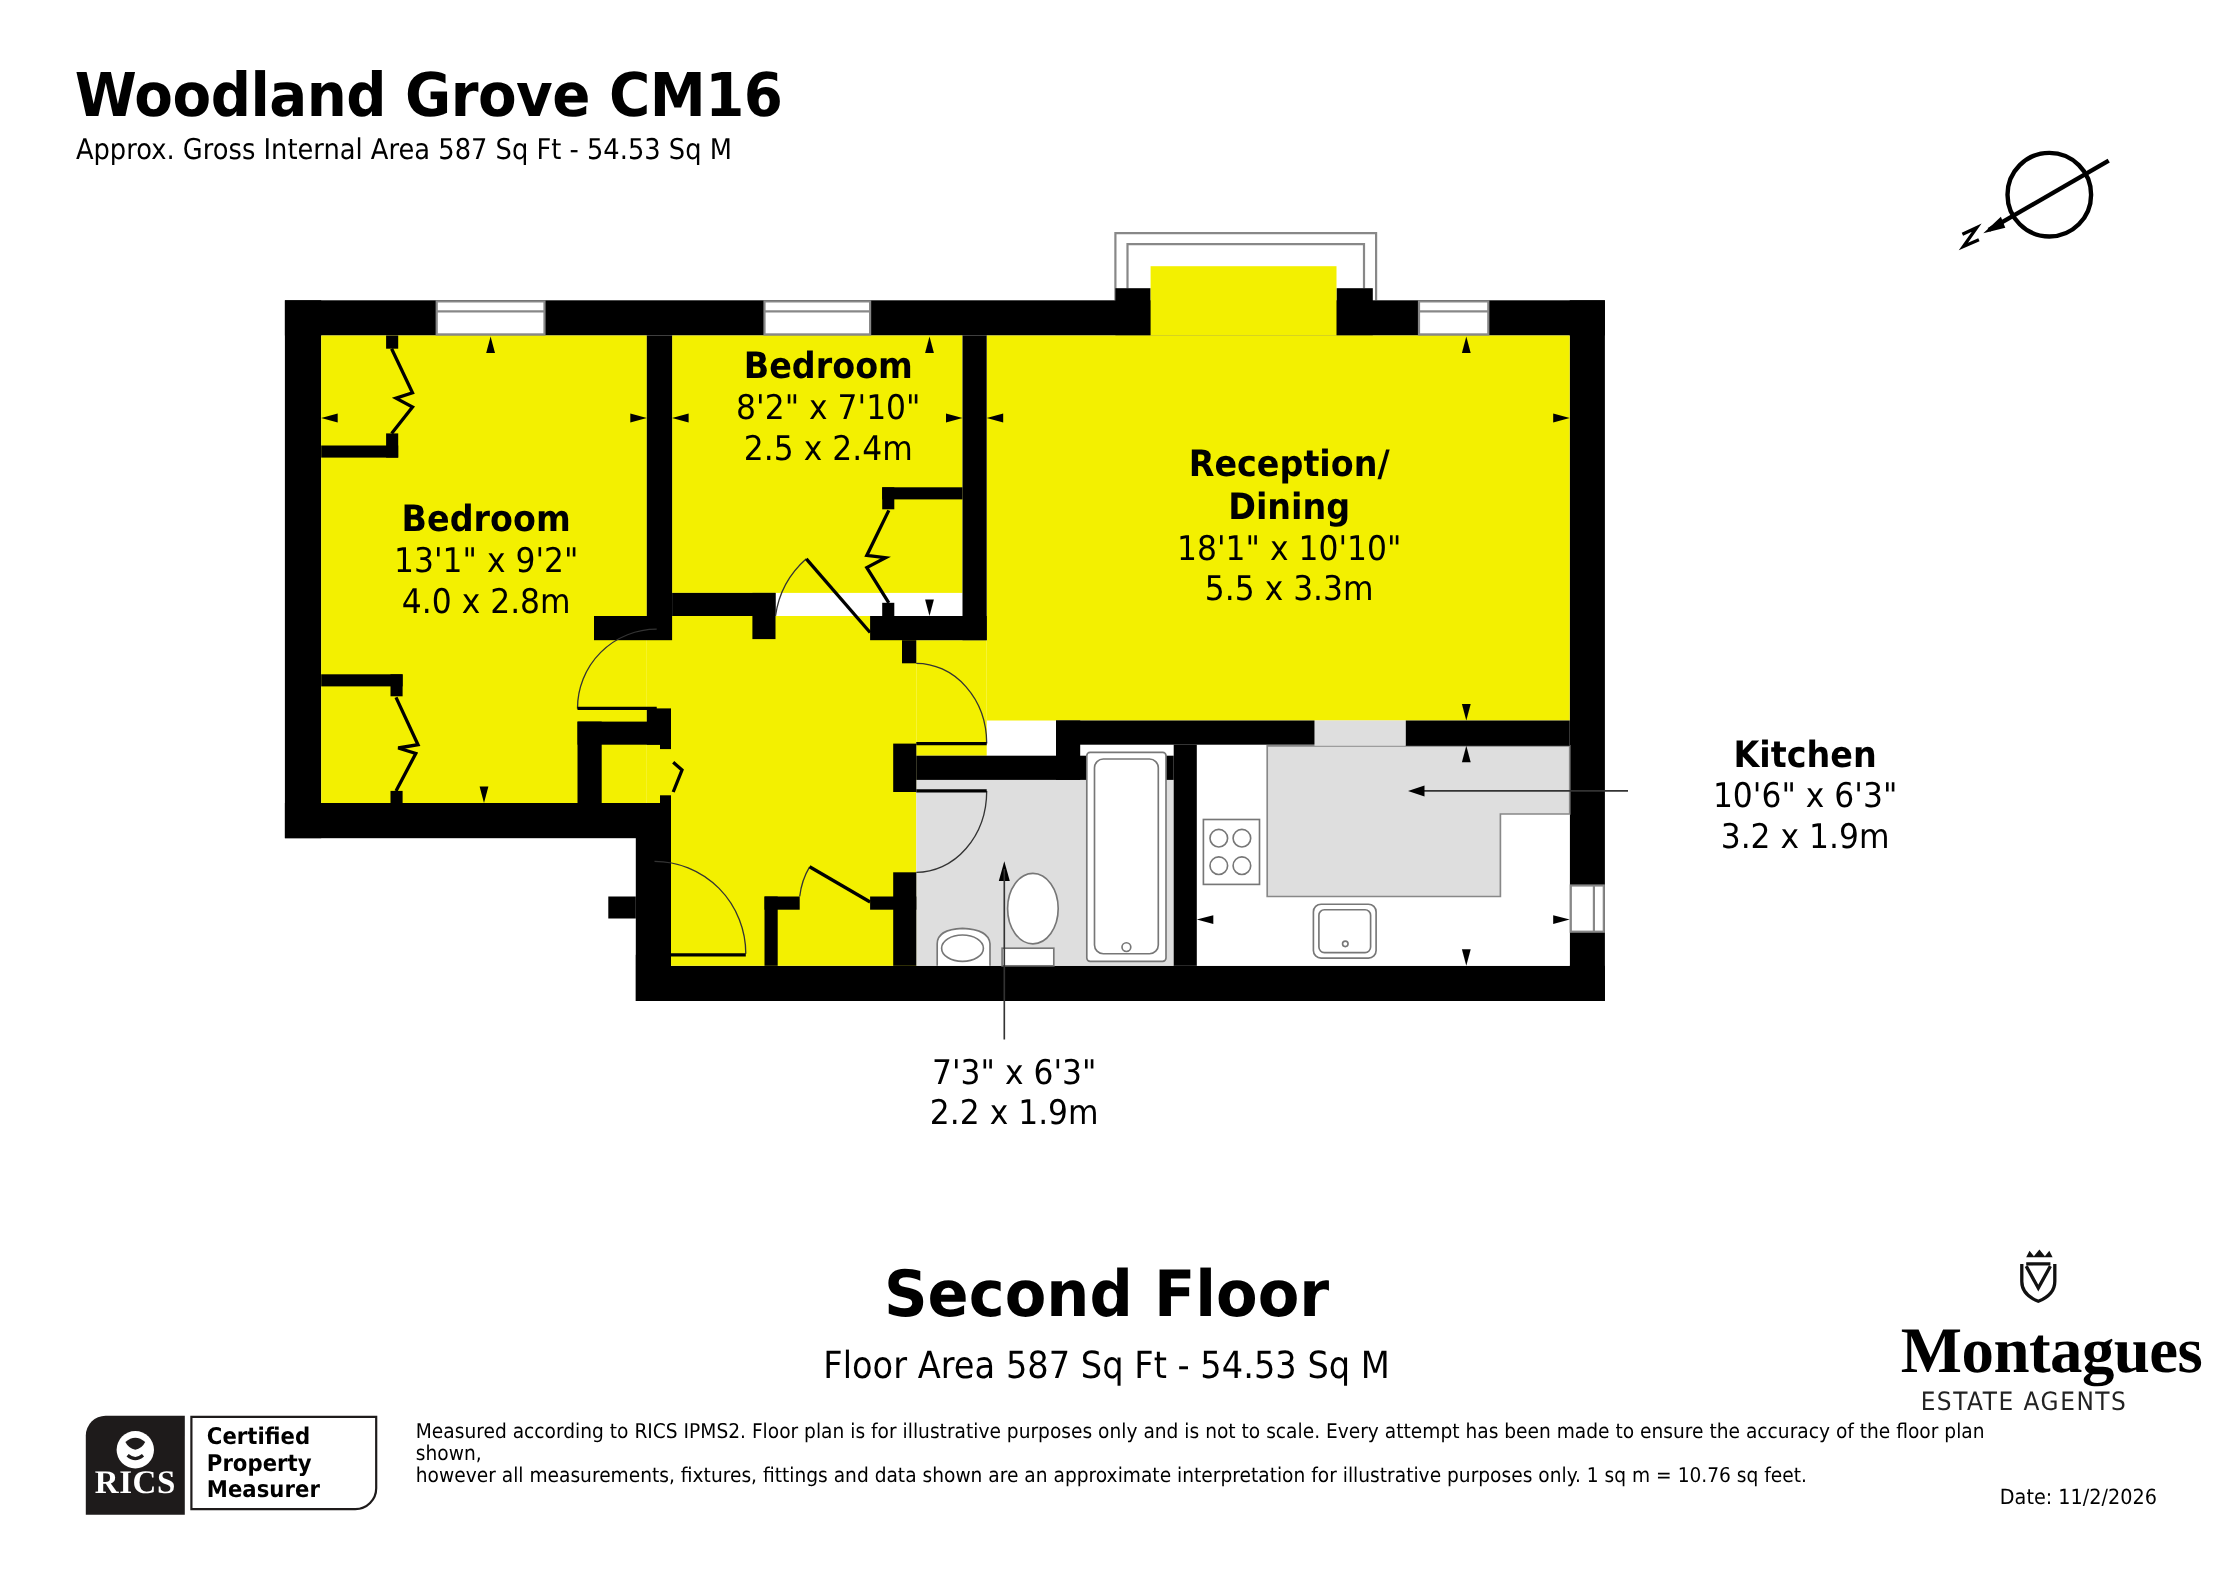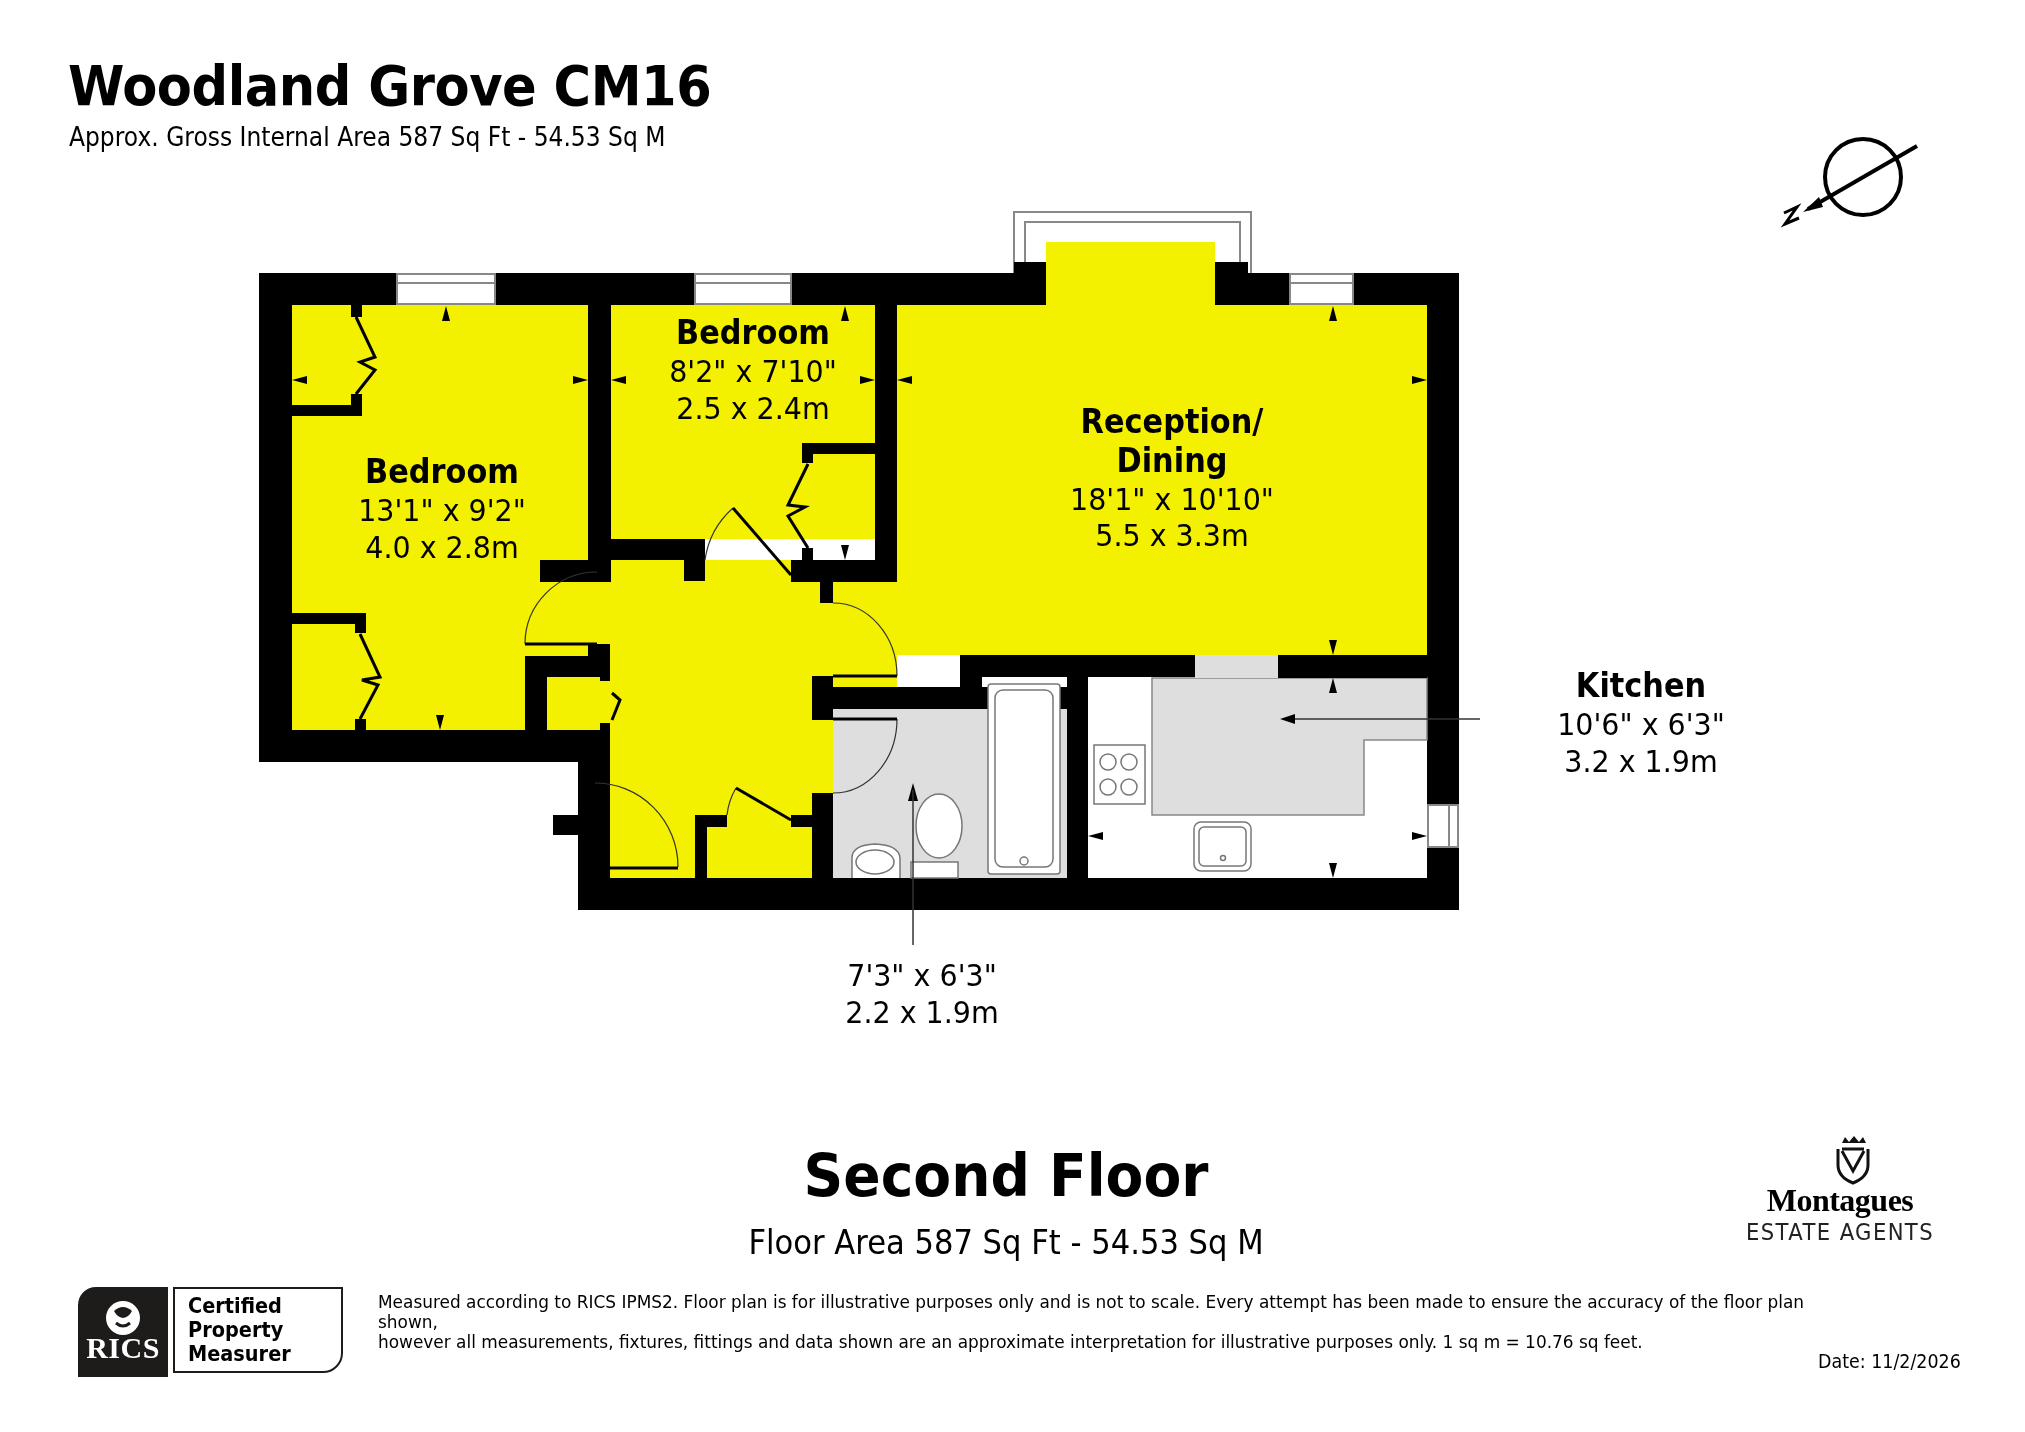--- a/index.html
+++ b/index.html
@@ -7,21 +7,21 @@
   .abs { position: absolute; }
   #title { left: 68px; top: 54px; font-size: 55px; font-weight: bold; letter-spacing: -0.5px; white-space: nowrap; font-family: "DejaVu Sans", sans-serif; transform: scaleX(0.93); transform-origin: left top; }
   #subtitle { left: 69px; top: 122px; font-size: 26px; white-space: nowrap; transform: scaleX(0.9); transform-origin: left top; }
   #plan { left: 0; top: 0; width: 2025px; height: 1432px; }
   .room-label { position: absolute; text-align: center; line-height: 1.18; white-space: nowrap; transform: translateX(-50%) scaleX(0.92); }
   .room-name { font-weight: bold; font-size: 33px; }
   .room-dim { font-size: 31px; }
   #floor-title { left: 1006px; top: 1142px; font-size: 58px; font-weight: bold; transform: translateX(-50%) scaleX(0.95); white-space: nowrap; }
   #floor-area { left: 1006px; top: 1222px; font-size: 34px; transform: translateX(-50%) scaleX(0.9); white-space: nowrap; }
   #brand { left: 1728px; top: 1140px; width: 224px; text-align: center; }
-  #brand-name { font-family: "Liberation Serif", "DejaVu Serif", serif; font-weight: bold; font-size: 32px; letter-spacing: -0.5px; margin-top: 2px; text-align: center; }
+  #brand-name { font-family: "Liberation Serif", "DejaVu Serif", serif; font-weight: bold; font-size: 59px; letter-spacing: -0.5px; margin-top: 13px; text-align: center; }
   #brand-sub { font-family: "DejaVu Sans", sans-serif; font-size: 23px; letter-spacing: 1.5px; color: #222; margin-top: 0px; transform: scaleX(0.92); }
   #rics { left: 78px; top: 1287px; width: 270px; height: 90px; }
   #rics-black { position: absolute; left: 0; top: 0; width: 90px; height: 90px; background: #1e1b1b; border-radius: 18px 0 0 0; color: #fff; }
   #rics-word { position: absolute; left: 0; width: 90px; bottom: 12px; text-align: center; font-family: "Liberation Serif", serif; font-weight: bold; font-size: 30px; letter-spacing: 0.5px; }
   #rics-box { position: absolute; left: 95px; top: 0; width: 170px; height: 86px; border: 2px solid #1e1b1b; border-radius: 0 0 20px 0; box-sizing: border-box; padding: 5px 17px 0 13px; }
   #rics-box div { font-family: "DejaVu Sans", sans-serif; font-weight: bold; font-size: 21px; line-height: 24px; transform: scaleX(0.92); transform-origin: left; white-space: nowrap; }
   #disclaimer { left: 378px; top: 1292px; width: 1600px; font-size: 18.5px; line-height: 20px; transform: scaleX(0.915); transform-origin: left top; }
   #date { left: 1818px; top: 1350px; font-size: 19px; white-space: nowrap; transform: scaleX(0.92); transform-origin: left top; }
 </style>
 </head>

